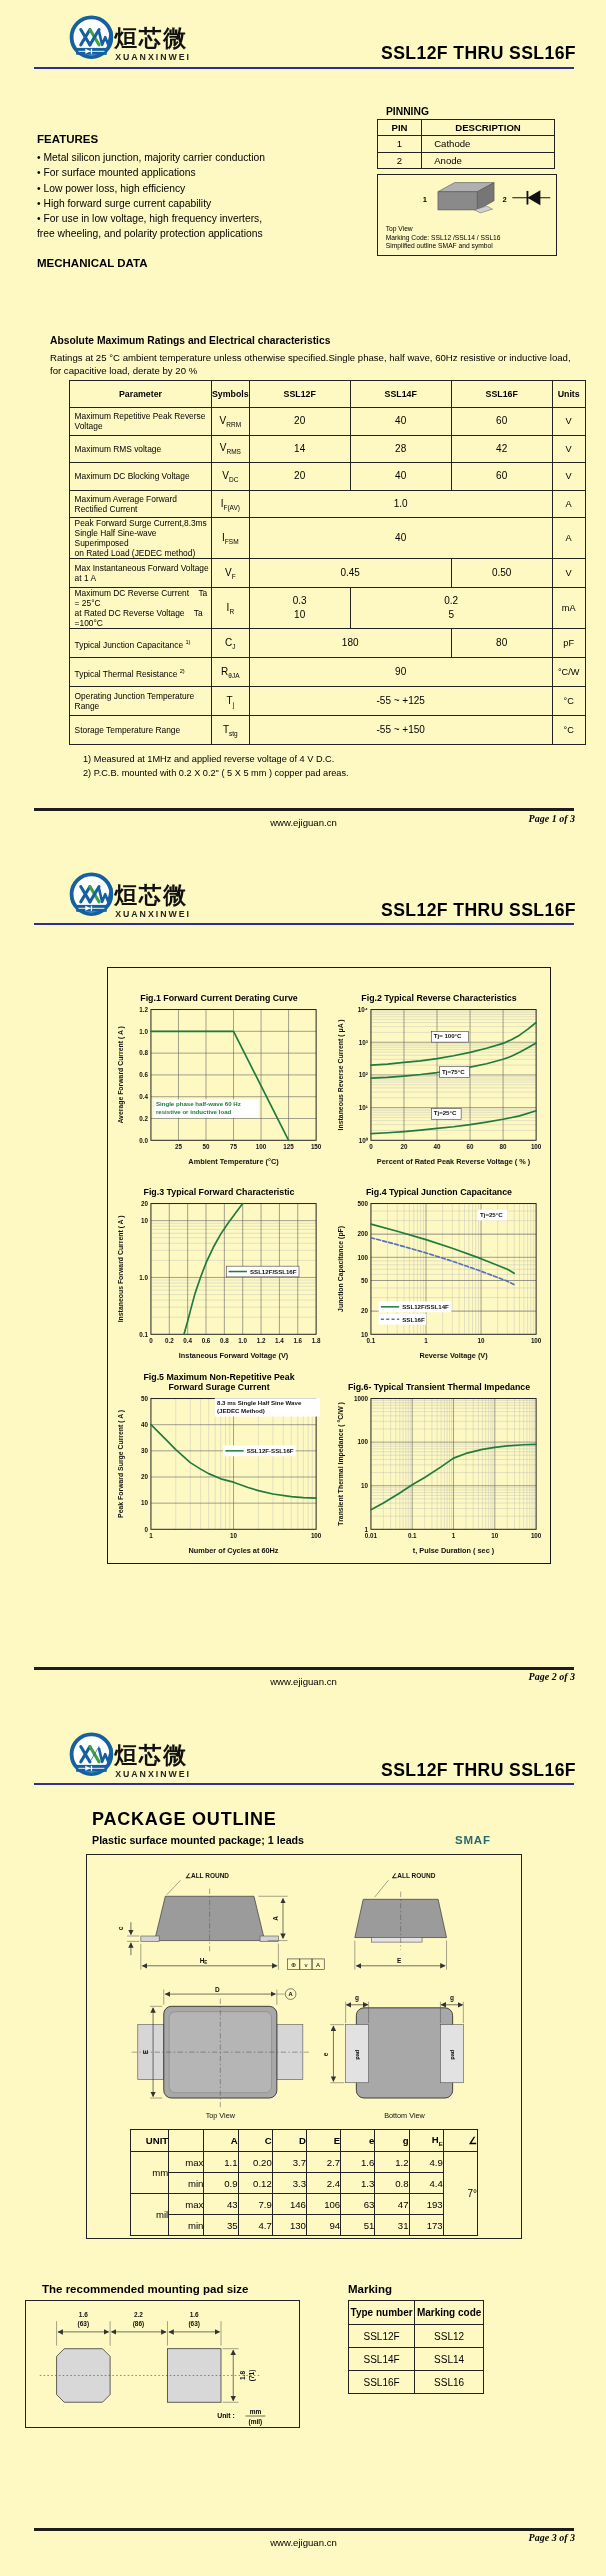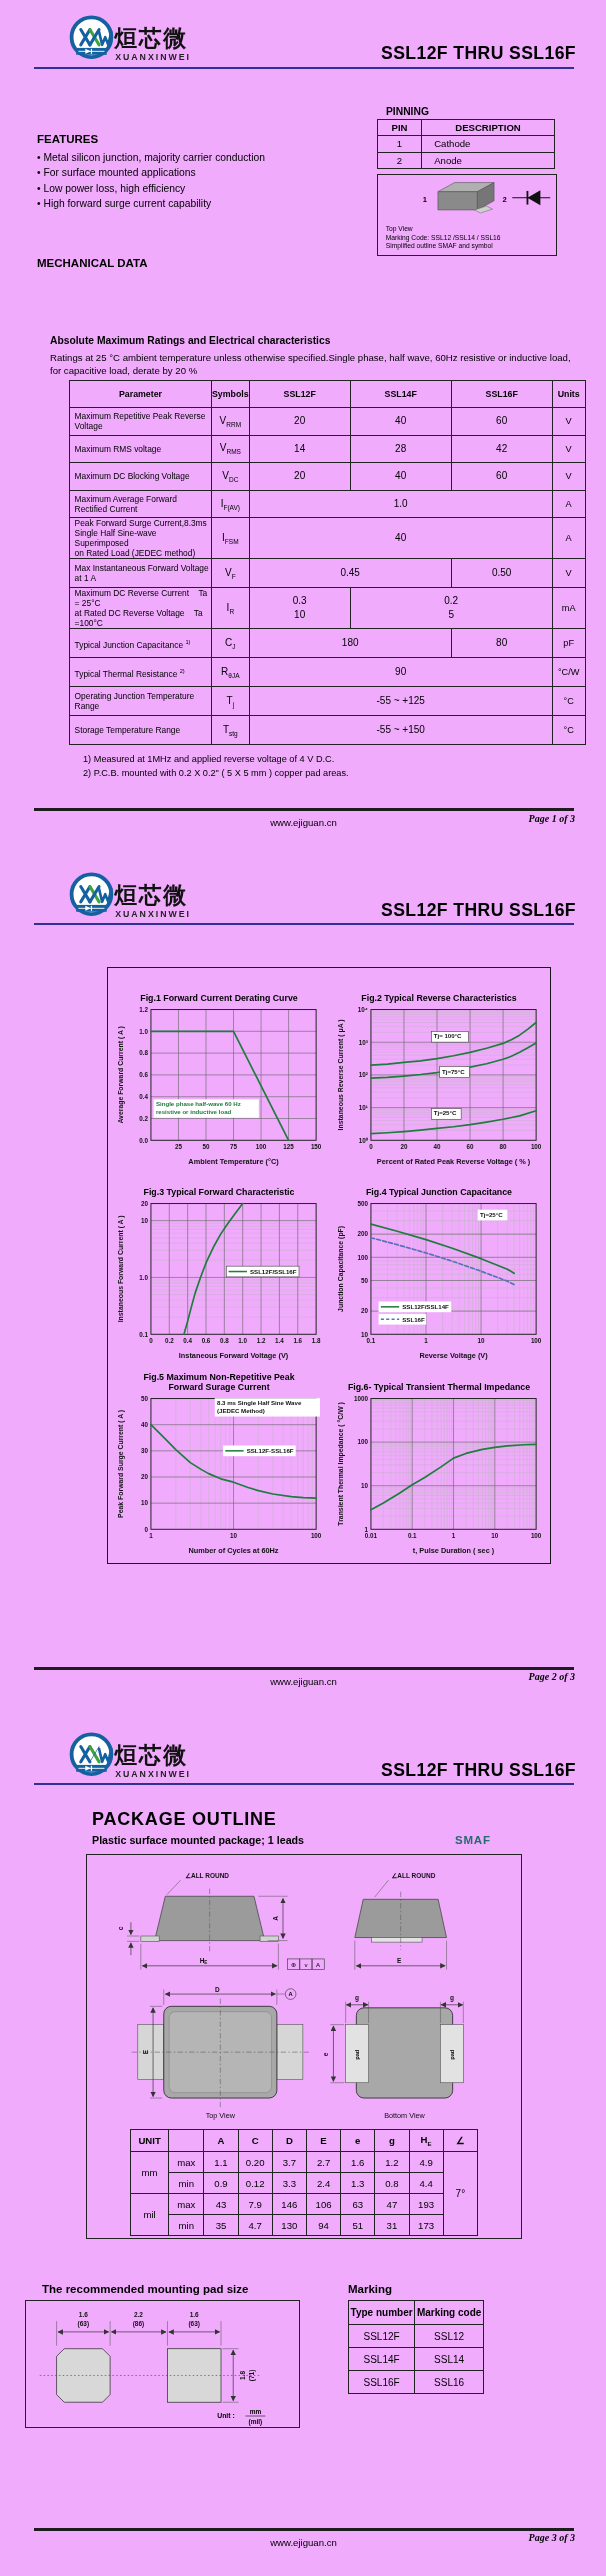--- a/index.html
+++ b/index.html
@@ -1,16 +1,16 @@
 <!DOCTYPE html>
 <html style="font-size:12.2px"><head>
 <meta charset="utf-8">
 <style>
   html,body{margin:0;padding:0;background:#e8e8e8}
-  #doc{position:relative;width:607px;height:2576px;background:#f0abfc;font-family:"Liberation Sans",sans-serif;color:#000;overflow:hidden}
+  #doc{position:relative;width:607px;height:2576px;background:#fef9c3;font-family:"Liberation Sans",sans-serif;color:#000;overflow:hidden}
   .abs{position:absolute}
   .doctitle{font-size:17.6px;font-weight:800;letter-spacing:0.4px;white-space:nowrap}
   .rule-blue{height:2.3px;background:#2e3192}
   .rule-footer{height:3.1px;background:#1d1d1d}
   .intro div{font-weight:700;font-size:11.5px;line-height:16px}
   .sechead{font-weight:700;font-size:11.5px}
   .subhead{font-weight:700;font-size:10.3px}
   .bullets .b{font-size:10.3px;line-height:15.3px;white-space:pre-line}
   .note-par{font-size:9.6px;line-height:13px;white-space:pre-line}
   .footnotes div{font-size:9.2px;line-height:13.8px}
@@ -40,21 +40,21 @@
   #ratings-table sup{font-size:5.7px}
 
   
   .figbox{border:1.5px solid #161616}
   .fig{position:absolute;width:208px}
   .fig-title{height:21.4px;display:flex;align-items:flex-end;justify-content:center;font-size:8.8px;font-weight:700;text-align:center;white-space:pre-line;line-height:10px;margin-bottom:0.8px}
 
   
   .outlinebox{border:1.1px solid #222}
   #dim-table{border:1.1px solid #222}
-  #dim-table th,#dim-table td{border:0.8px solid #222;font-size:9.6px;text-align:center;padding:0}
+  #dim-table th,#dim-table td{border:0.8px solid #222;font-size:9.6px;text-align:right;padding:0}
   #dim-table th{height:21.4px;font-weight:700}
   #dim-table td{height:20px}
   #dim-table td.angle{font-size:10px}
   #dim-table sub{font-size:6.1px}
   #marking-table{border:1.1px solid #222;width:136px}
   #marking-table th,#marking-table td{border:1.1px solid #222;font-size:10px;text-align:center;padding:0}
   #marking-table th{height:23px;font-weight:700}
   #marking-table td{height:22px}
   .padbox{border:1.1px solid #222}
 
@@ -127,20 +127,22 @@
       <div>Simplified outline SMAF and symbol</div>
     </div>
   </div>
 
   <div class="abs sechead" style="left:37px;top:133px">FEATURES</div>
   <div class="abs bullets" style="left:37px;top:150px;width:318px">
       <div class="b">• Metal silicon junction, majority carrier conduction</div>
       <div class="b">• For surface mounted applications</div>
       <div class="b">• Low power loss, high efficiency</div>
       <div class="b">• High forward surge current capability</div>
+      <div class="b">• For use in low voltage, high frequency inverters,
+ free wheeling, and polarity protection applications</div>
     </div>
 
   <div class="abs sechead" style="left:37px;top:257px">MECHANICAL DATA</div>
 
   <div class="abs subhead" style="left:50px;top:335px">Absolute Maximum Ratings and Electrical characteristics</div>
   <div class="abs note-par" style="left:50px;top:351px;width:536px">Ratings at 25 °C ambient temperature unless otherwise specified.Single phase, half wave, 60Hz resistive or inductive load,
 for capacitive load, derate by 20 %</div>
   <table class="abs" id="ratings-table" style="left:69px;top:380px">
       <colgroup>
         <col style="width: 142px;">

